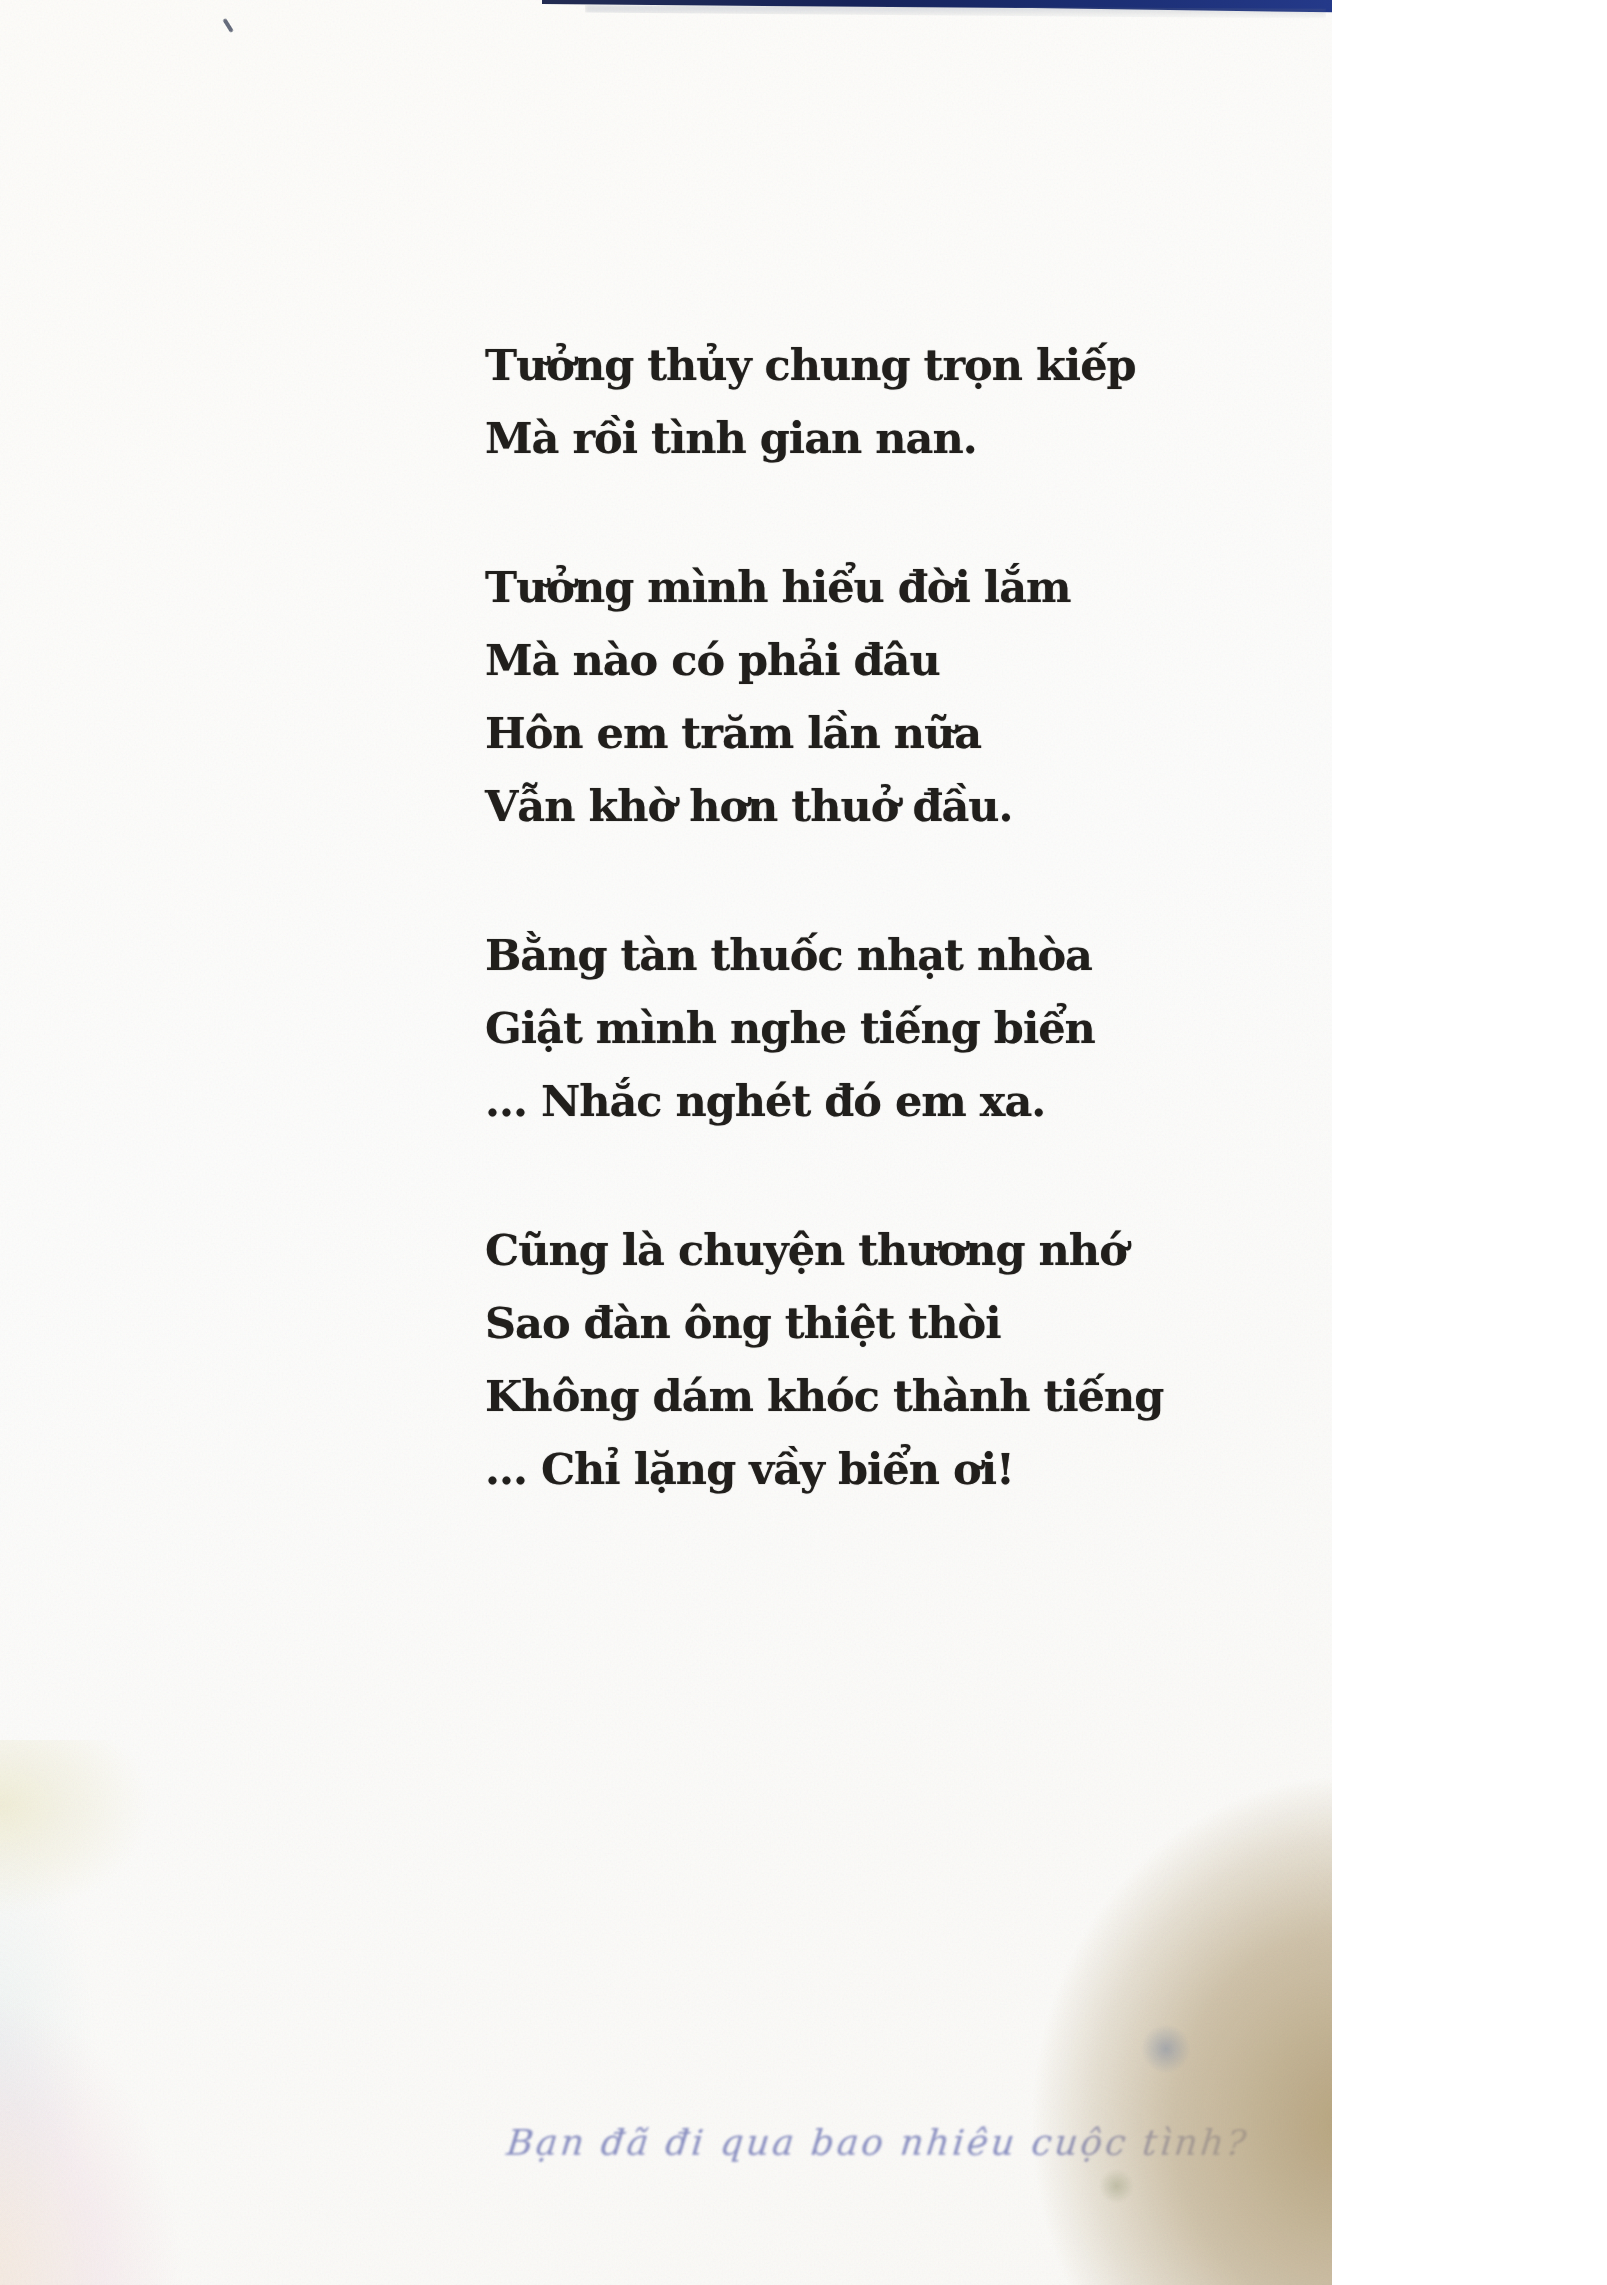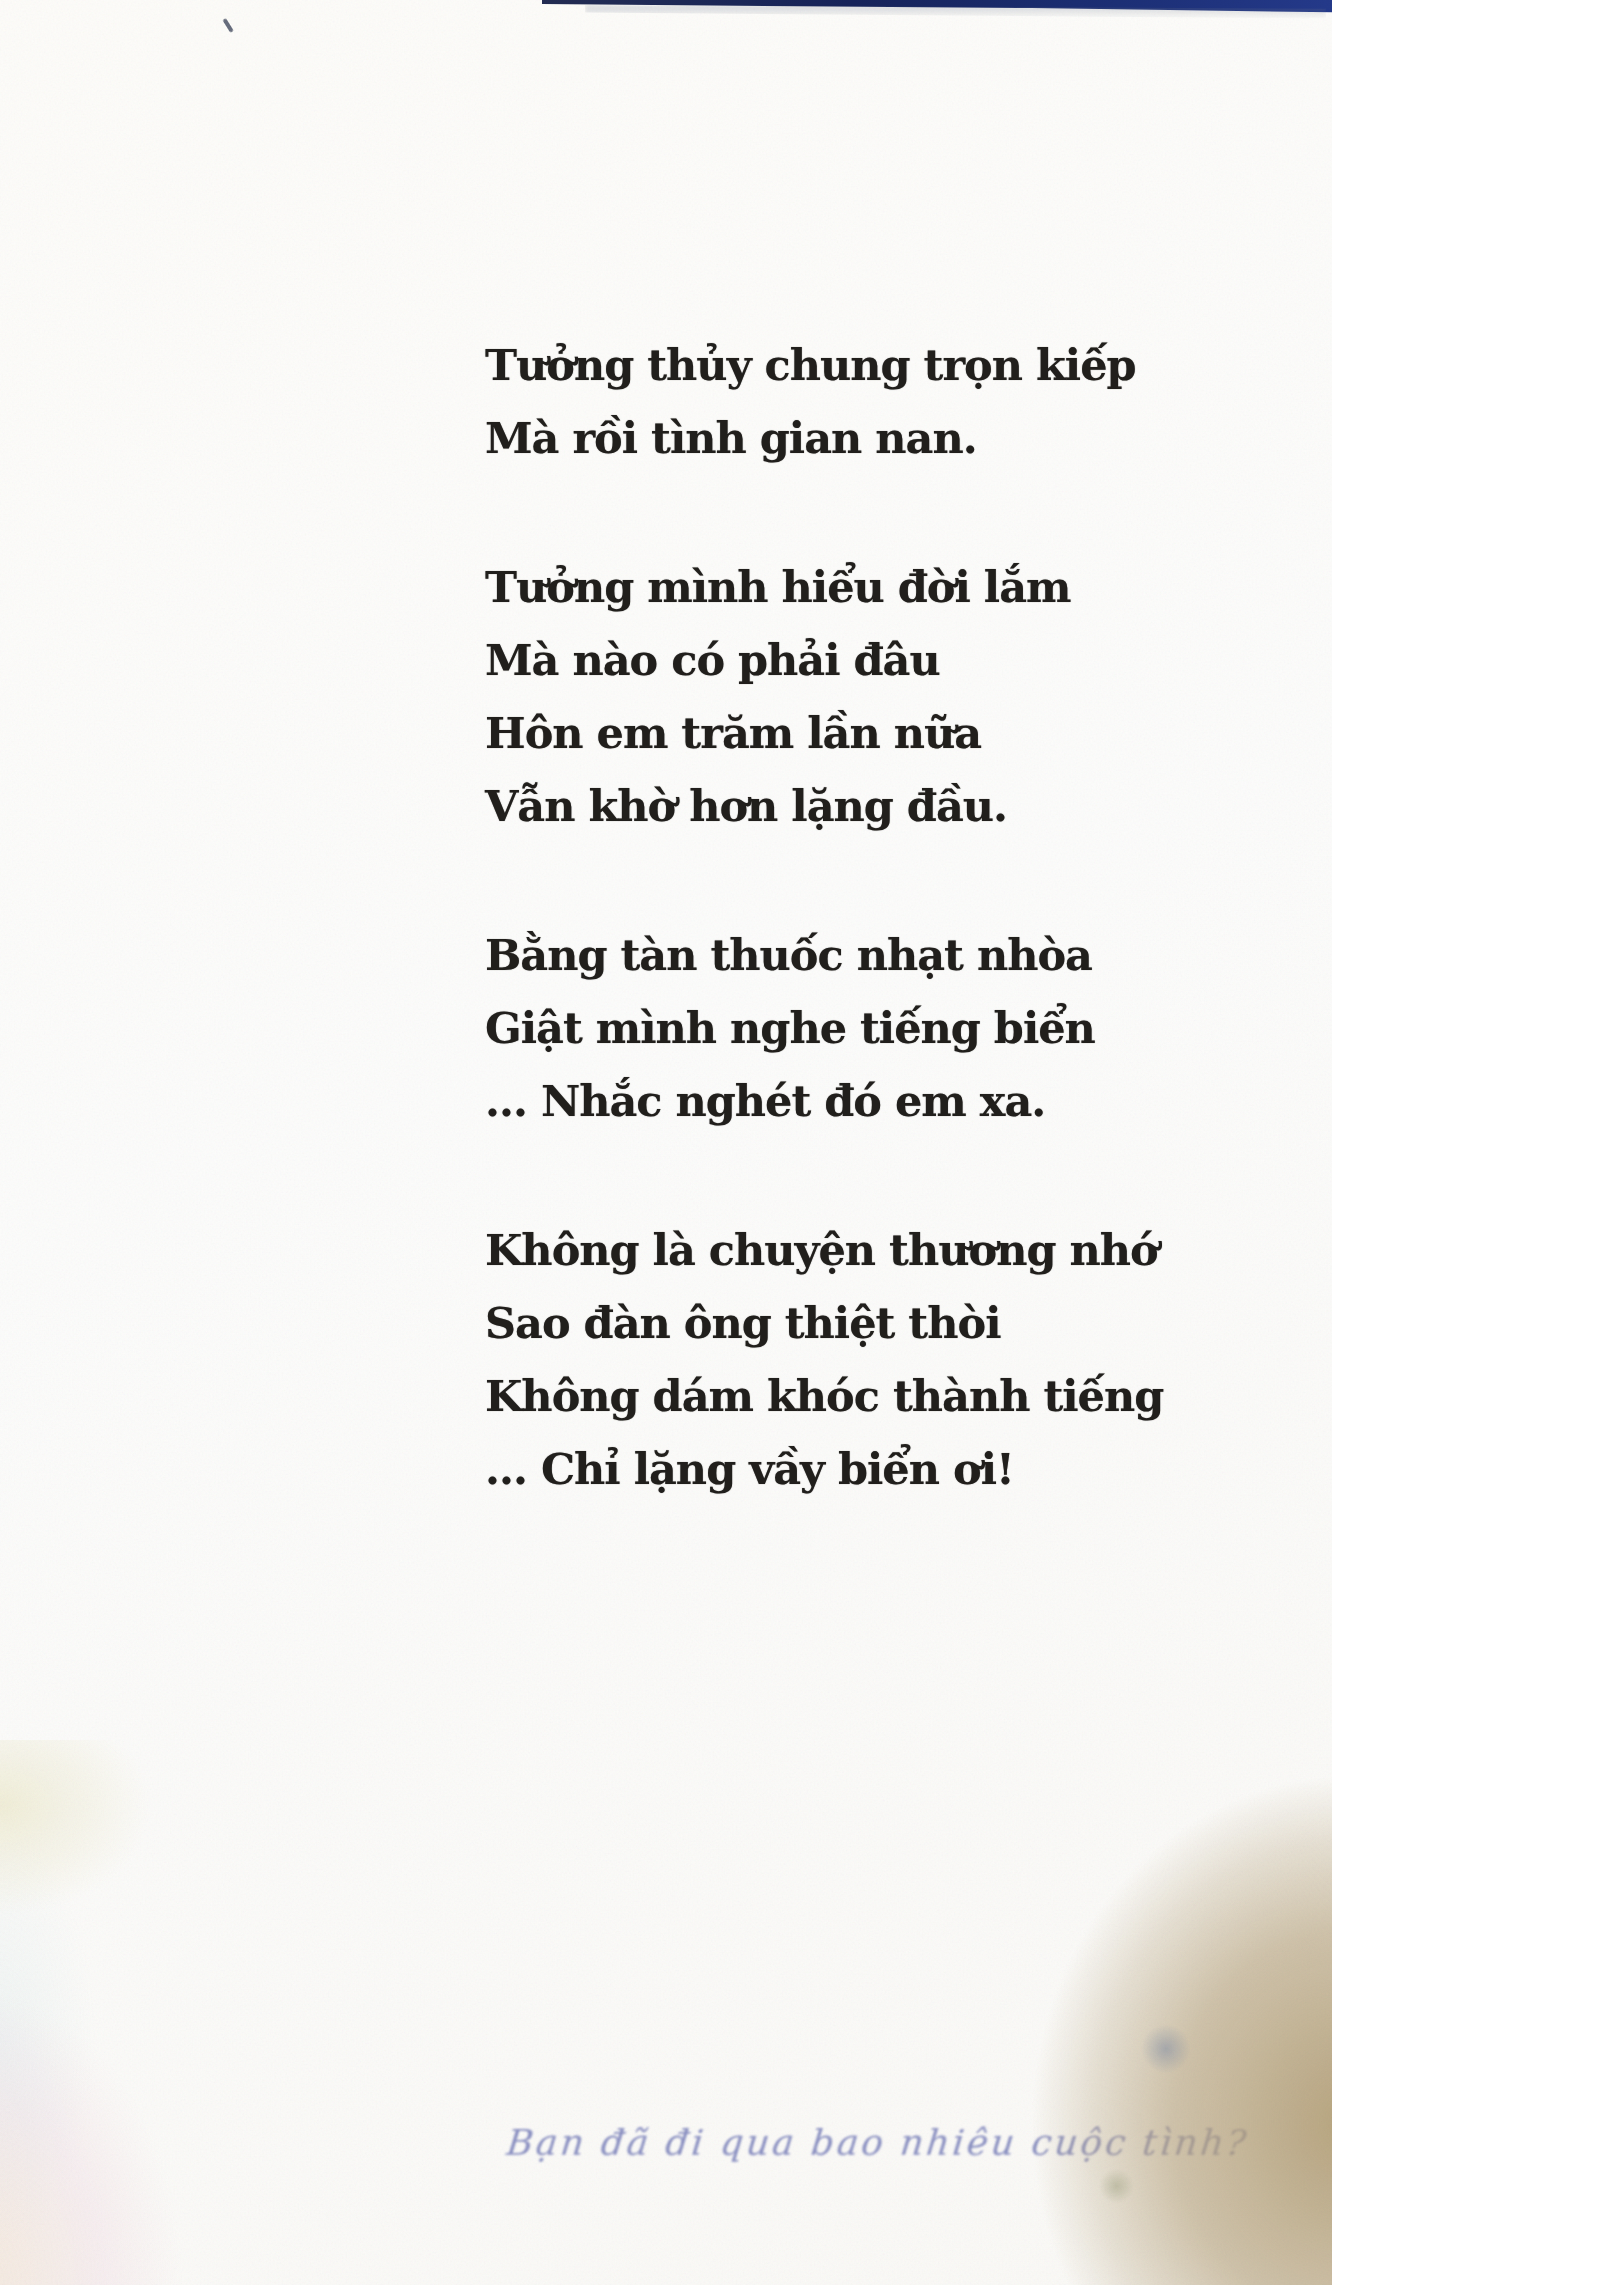--- a/index.html
+++ b/index.html
@@ -132,29 +132,29 @@
 
   <main class="poem">
     <section class="stanza">
       <p>Tưởng thủy chung trọn kiếp</p>
       <p>Mà rồi tình gian nan.</p>
     </section>
     <section class="stanza">
       <p>Tưởng mình hiểu đời lắm</p>
       <p>Mà nào có phải đâu</p>
       <p>Hôn em trăm lần nữa</p>
-      <p>Vẫn khờ hơn lặng đầu.</p>
+      <p>Vẫn khờ hơn thuở đầu.</p>
     </section>
     <section class="stanza">
       <p>Bằng tàn thuốc nhạt nhòa</p>
       <p>Giật mình nghe tiếng biển</p>
       <p>... Nhắc nghét đó em xa.</p>
     </section>
     <section class="stanza">
-      <p>Không là chuyện thương nhớ</p>
+      <p>Cũng là chuyện thương nhớ</p>
       <p>Sao đàn ông thiệt thòi</p>
       <p>Không dám khóc thành tiếng</p>
       <p>... Chỉ lặng vầy biển ơi!</p>
     </section>
   </main>
 
   <div class="footer-script">Bạn đã đi qua bao nhiêu cuộc tình?</div>
 
   <svg class="swirl-doodle" width="156" height="115" viewBox="0 0 160 118">
     <path d="M 152 22 C 100 4, 30 12, 18 52 C 8 88, 60 110, 118 98" fill="none" stroke="#8fb0c8" stroke-width="4.5" stroke-linecap="round"></path>

